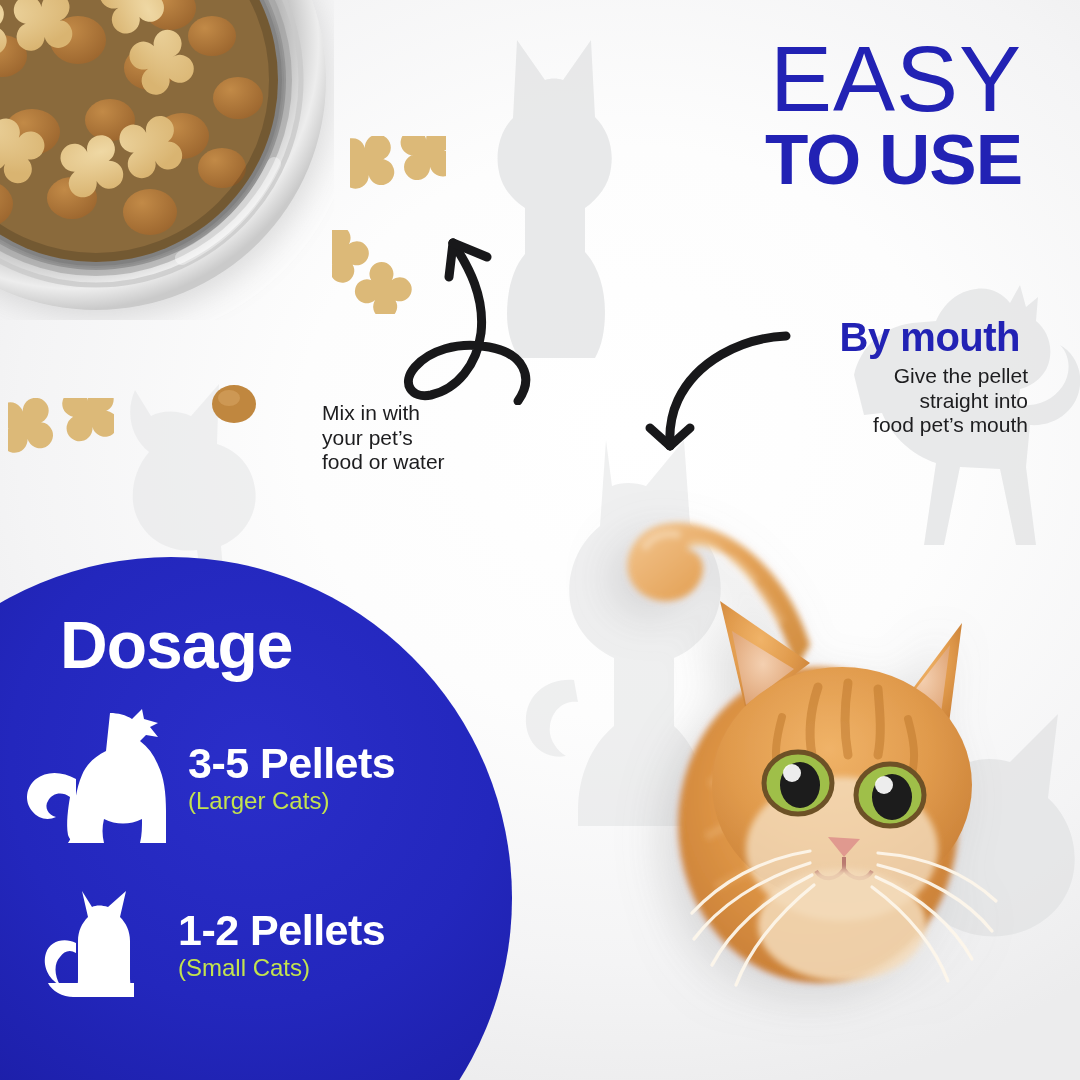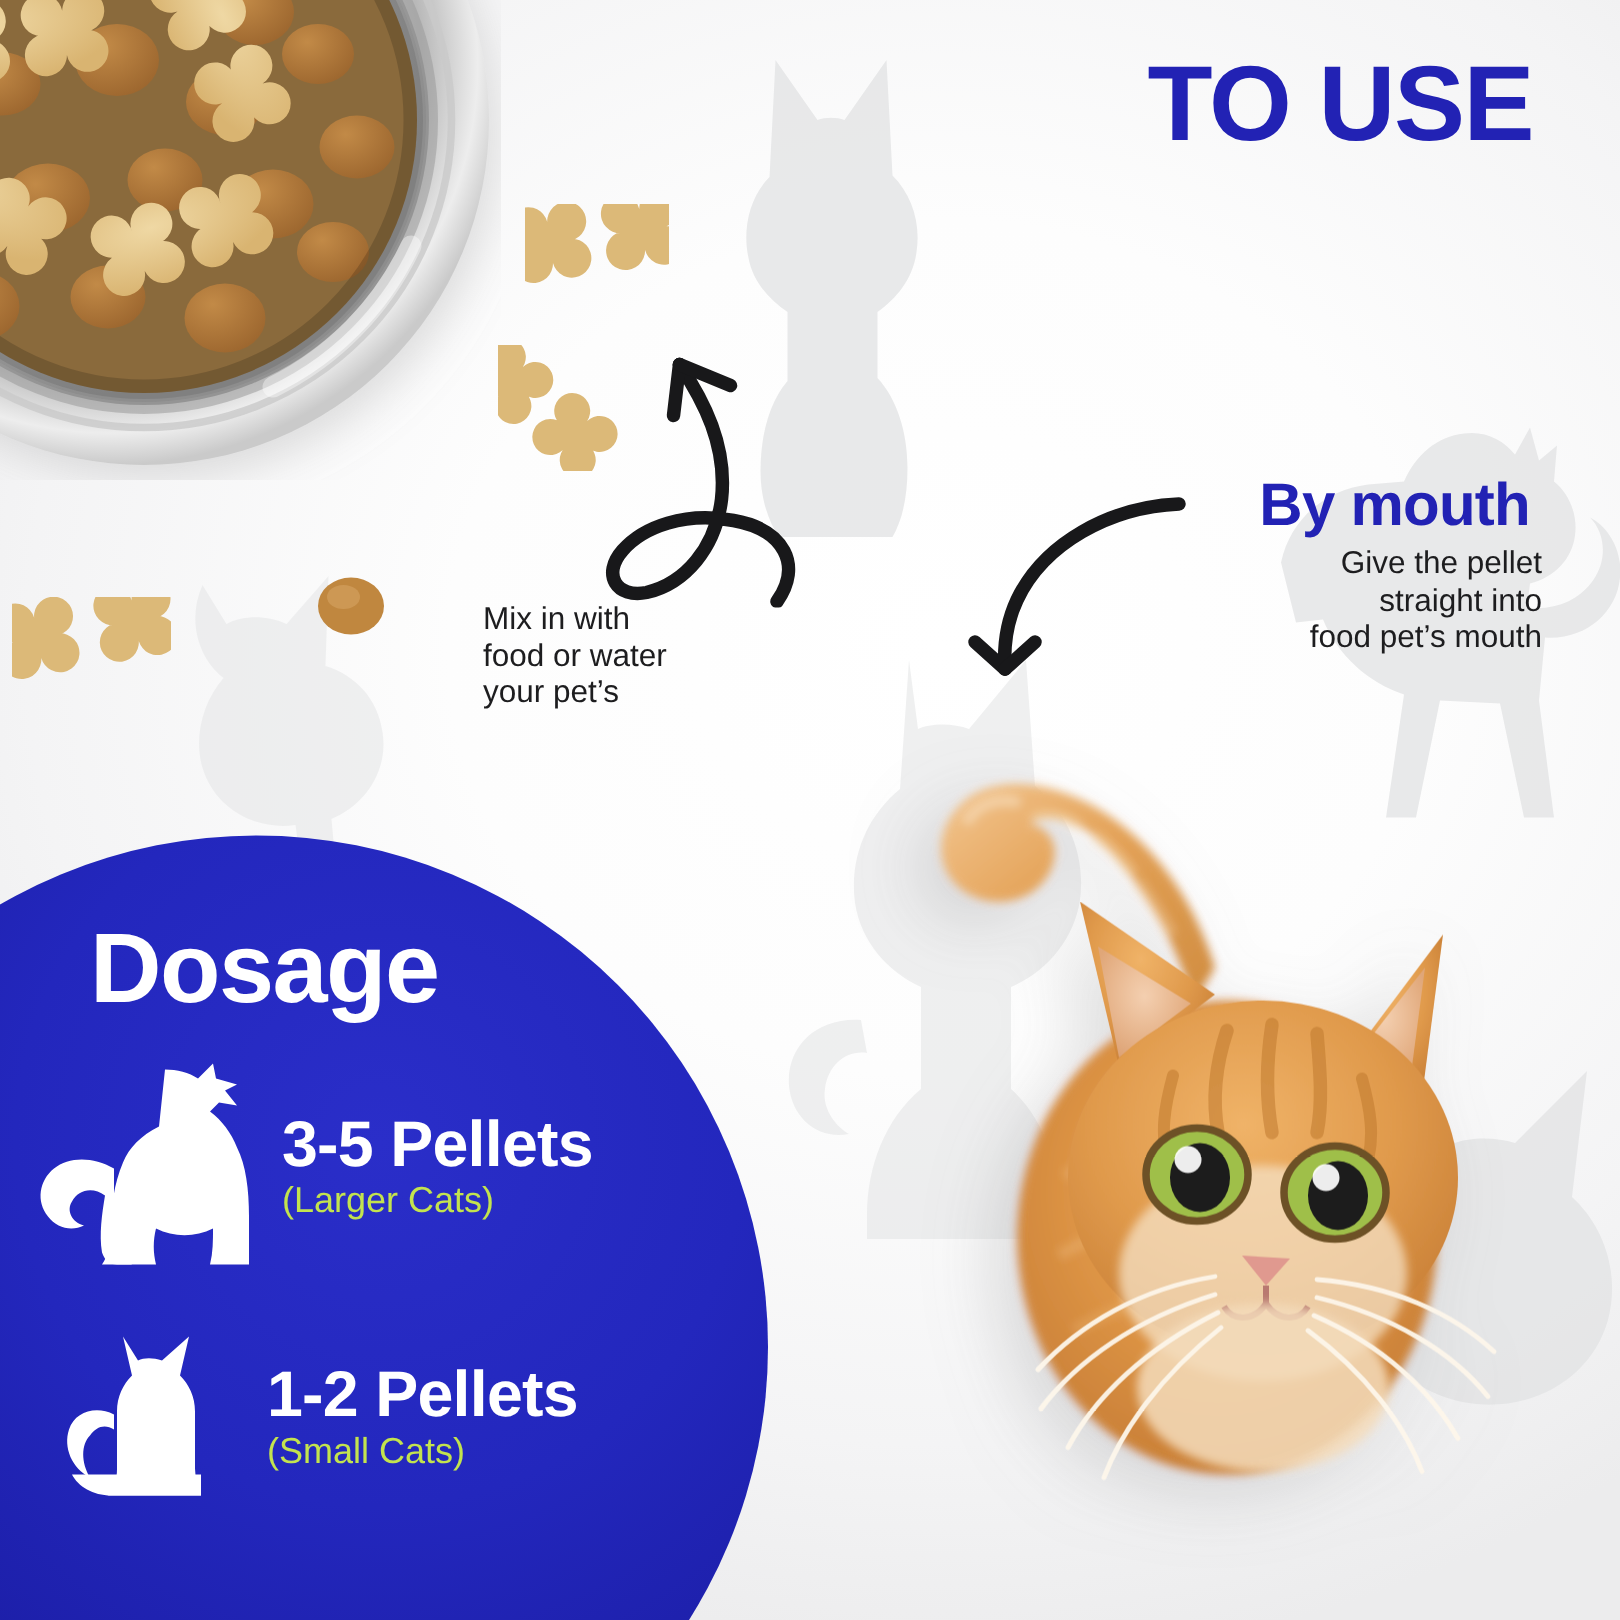--- a/index.html
+++ b/index.html
@@ -302,20 +302,21 @@
     <g transform="translate(6,16) rotate(-10)" fill="#dcb978">
       <path d="M0 13 a13 13 0 1 1 9 -11 a13 13 0 1 1 9 11 l48 0 a13 13 0 1 1 9 -11 a13 13 0 1 1 9 11 a13 13 0 1 1 -9 11 a13 13 0 1 1 -9 -11 l-48 0 a13 13 0 1 1 -9 11 A13 13 0 1 1 0 13 Z"></path>
     </g>
   </svg>
   <svg class="kibble" style="left:210px; top:382px; width:48px; height:44px;" viewBox="0 0 48 44">
     <ellipse cx="24" cy="22" rx="22" ry="19" fill="#c0873f"></ellipse>
     <ellipse cx="19" cy="16" rx="11" ry="8" fill="#d6a463" opacity=".6"></ellipse>
   </svg>
 
   <div class="headline">
+    <span class="hl-easy">EASY</span>
     <span class="hl-touse">TO USE</span>
   </div>
 
   <svg class="arrow" id="arrow-food" viewBox="0 0 175 200">
     <g fill="none" stroke="#18181a" stroke-width="9" stroke-linecap="round" stroke-linejoin="round">
       <path d="M133 196 C150 172 138 148 104 142 C72 136 44 146 30 162
                C16 178 26 194 46 190 C72 184 92 160 96 128
                C100 92 84 62 68 38"></path>
       <path d="M68 38 L64 72"></path>
       <path d="M68 38 L102 52"></path>
@@ -326,22 +327,22 @@
     <g fill="none" stroke="#18181a" stroke-width="9" stroke-linecap="round" stroke-linejoin="round">
       <path d="M148 18 C102 20 58 44 40 82 C33 97 31 112 32 128"></path>
       <path d="M32 128 L12 110"></path>
       <path d="M32 128 L52 110"></path>
     </g>
   </svg>
 
   <div class="callout" id="callout-food">
     <div class="co-body">
       <div>Mix in with</div>
+      <div>your pet’s</div>
       <div>food or water</div>
-      <div>your pet’s</div>
     </div>
   </div>
 
   <div class="callout" id="callout-mouth">
     <div class="co-title">By mouth</div>
     <div class="co-body">
       <div>Give the pellet</div>
       <div>straight into</div>
       <div>food pet’s mouth</div>
     </div>

